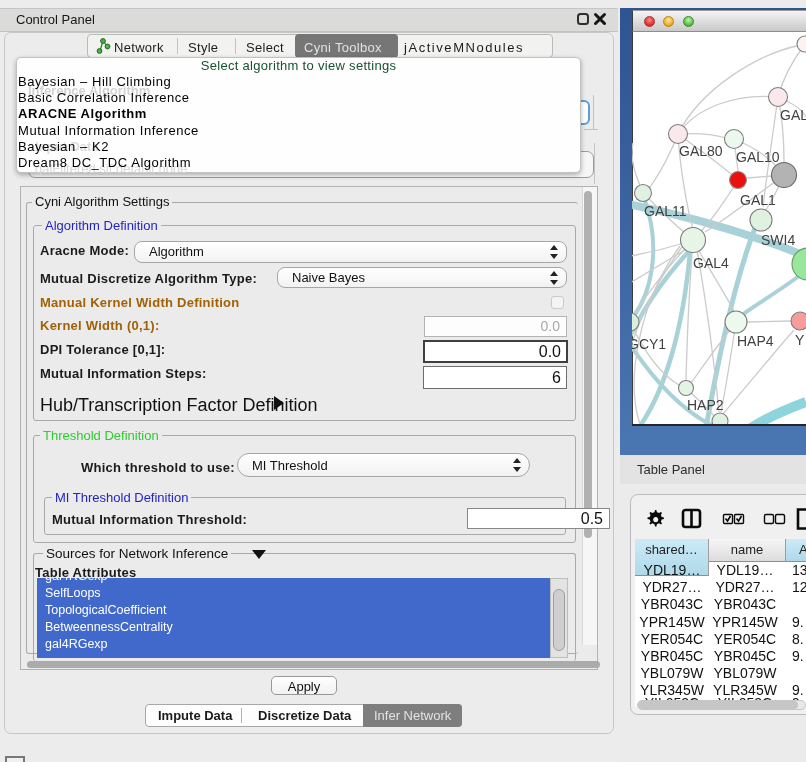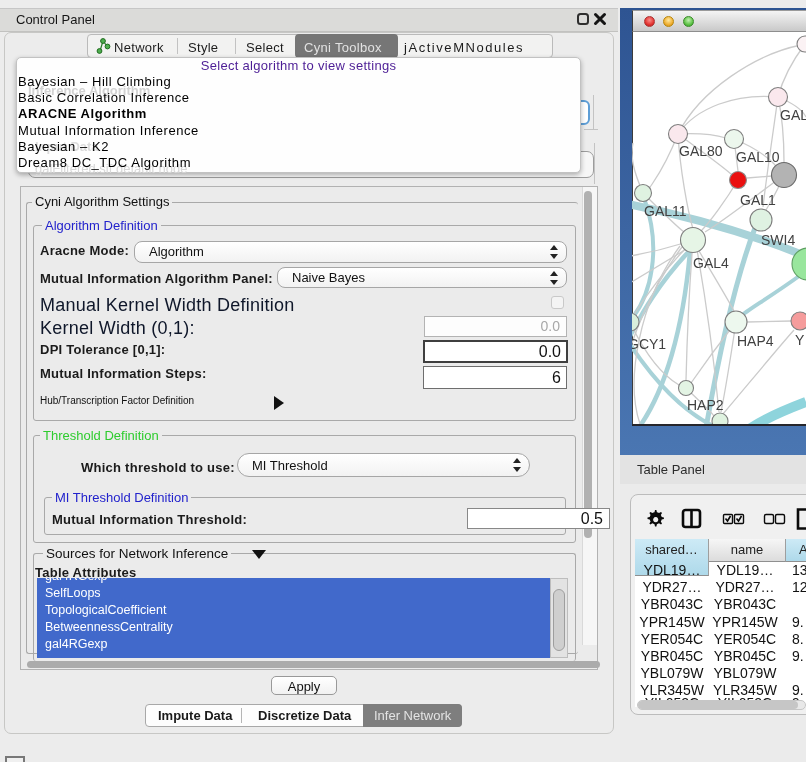--- a/index.html
+++ b/index.html
@@ -1,21 +1,21 @@
 <!DOCTYPE html>
 <html><head>
 <meta charset="utf-8">
 <style>
 html,body{margin:0;padding:0;}
 body{width:806px;height:762px;position:relative;overflow:hidden;background:#ECECEC;
   font-family:"Liberation Sans",sans-serif;}
 .abs{position:absolute;}
 .b{font-weight:bold;}
 .lbl{font-size:13px;color:#1b1b1b;font-weight:bold;white-space:nowrap;letter-spacing:0.25px;}
-.glbl{font-size:18px;color:#0f172a;font-weight:normal;white-space:nowrap;letter-spacing:0.25px;}
+.glbl{font-size:13px;color:#a16207;font-weight:bold;white-space:nowrap;letter-spacing:0.25px;}
 .combo{position:absolute;background:linear-gradient(#ffffff,#f2f2f2);border:1px solid #a6a6a6;
   border-radius:5px;font-size:13px;color:#111;}
 .combo .tx{position:absolute;left:14px;top:2px;white-space:nowrap;}
 .steppers{position:absolute;right:8px;top:50%;transform:translateY(-50%);width:9px;height:14px;}
 .steppers:before{content:"";position:absolute;left:1px;top:0;border-left:4px solid transparent;
   border-right:4px solid transparent;border-bottom:5px solid #222;}
 .steppers:after{content:"";position:absolute;left:1px;bottom:0;border-left:4px solid transparent;
   border-right:4px solid transparent;border-top:5px solid #222;}
 .field{position:absolute;background:#fff;font-size:13px;color:#111;text-align:right;}
 .group{position:absolute;border:1px solid #a9a9a9;border-radius:3px;}
@@ -213,34 +213,34 @@
 <div class="group" style="left:26px;top:202px;width:551px;height:450px;border-right:none;"></div>
 <div class="gtitle" style="left:32px;top:195px;color:#111;">Cyni Algorithm Settings</div>
 
 <div class="group" style="left:33px;top:225px;width:541px;height:194px;"></div>
 <div class="gtitle" style="left:42px;top:219px;color:#2222cc;">Algorithm Definition</div>
 <div class="lbl abs" style="left:40px;top:243px;">Aracne Mode:</div>
 <div class="combo" style="left:134px;top:241px;width:431px;height:20px;border-radius:8px;">
     <span class="tx">Algorithm</span>
     <span class="steppers"></span>
   </div>
-<div class="lbl abs" style="left:40px;top:271px;">Mutual Information Algorithm Panel:</div>
+<div class="lbl abs" style="left:40px;top:271px;">Mutual Discretize Algorithm Type:</div>
 <div class="combo" style="left:277px;top:267px;width:288px;height:19px;border-radius:8px;">
     <span class="tx">Naive Bayes</span>
     <span class="steppers"></span>
   </div>
 <div class="glbl abs" style="left:40px;top:295px;">Manual Kernel Width Definition</div>
 <div class="abs" style="left:551px;top:296px;width:13px;height:13px;background:#f4f4f4;border:1px solid #c9c9c9;border-radius:3px;box-sizing:border-box;"></div>
 <div class="glbl abs" style="left:40px;top:318px;">Kernel Width (0,1):</div>
 <div class="field" style="left:424px;top:316px;width:143px;height:21px;border:1px solid #b3b3b3;box-sizing:border-box;color:#a8a8a8;line-height:19px;padding-right:6px;background:#fdfdfd;font-size:14px;">0.0</div>
 <div class="lbl abs" style="left:40px;top:342px;">DPI Tolerance [0,1]:</div>
 <div class="field" style="left:423px;top:340px;width:145px;height:23px;border:2px solid #3f3f3f;box-sizing:border-box;line-height:19px;padding-right:5px;font-size:16px;">0.0</div>
 <div class="lbl abs" style="left:40px;top:366px;">Mutual Information Steps:</div>
 <div class="field" style="left:423px;top:366px;width:144px;height:23px;border:1px solid #6e6e6e;box-sizing:border-box;line-height:21px;padding-right:5px;font-size:16px;">6</div>
-<div class="abs" style="left:40px;top:395px;font-size:10px;color:#111;">Hub/Transcription Factor Definition</div>
+<div class="abs" style="left:40px;top:395px;font-size:18px;color:#111;">Hub/Transcription Factor Definition</div>
 <div class="abs" style="left:274px;top:396px;width:0;height:0;border-top:7px solid transparent;border-bottom:7px solid transparent;border-left:10px solid #111;"></div>
 
 <div class="group" style="left:33px;top:435px;width:541px;height:106px;"></div>
 <div class="gtitle" style="left:40px;top:429px;color:#2ecc2e;">Threshold Definition</div>
 <div class="lbl abs" style="left:81px;top:460px;">Which threshold to use:</div>
 <div class="combo" style="left:237px;top:453px;width:291px;height:22px;border-radius:12px;">
     <span class="tx" style="top:4px;">MI Threshold</span>
     <span class="steppers"></span>
   </div>
 <div class="group" style="left:44px;top:497px;width:520px;height:36px;"></div>
@@ -270,21 +270,21 @@
 <div class="abs" style="left:5px;top:756px;width:20px;height:12px;border:2px solid #787878;background:#f0f0f0;box-sizing:border-box;"></div>
 
 <div class="abs" style="left:593px;top:95px;width:1px;height:35px;background:#c3c3c3;"></div>
 <div class="abs" style="left:584px;top:129px;width:14px;height:1px;background:#c3c3c3;"></div>
 <div class="abs" style="left:594px;top:143px;width:1px;height:41px;background:#c3c3c3;"></div>
 
 <div class="abs" style="left:100px;top:100px;width:490px;height:25px;background:#fff;border:2.5px solid #5e9ed6;border-radius:6px;box-sizing:border-box;"></div>
 <div class="abs" style="left:28px;top:151px;width:566px;height:27px;background:#f6f6f6;border:1.5px solid #9c9c9c;border-radius:7px;box-sizing:border-box;"></div>
 
 <div class="abs" id="popup" style="left:16px;top:57px;width:565px;height:116px;background:#fefefe;border:1px solid #c2c2c2;border-radius:5px;box-sizing:border-box;box-shadow:0 2px 5px rgba(0,0,0,0.3);z-index:10;"></div>
-<div class="abs" style="z-index:11;left:16px;top:58px;width:565px;text-align:center;font-size:13px;color:#4c1d95;letter-spacing:0.3px;">Select algorithm to view settings</div>
+<div class="abs" style="z-index:11;left:16px;top:58px;width:565px;text-align:center;font-size:13px;color:#14532d;letter-spacing:0.3px;">Select algorithm to view settings</div>
 <div class="abs" style="z-index:11;left:28px;top:83px;font-size:13px;font-weight:bold;color:#d2d2d2;">Inference Algorithm</div>
 <div class="abs" style="z-index:11;left:35px;top:139px;font-size:13px;font-weight:bold;color:#dcdcdc;">Input Data</div>
 <div class="abs" style="z-index:11;left:35px;top:161px;font-size:13px;color:#d8d8d8;">galFiltered.sif default node</div>
 <div class="abs" style="z-index:12;left:18px;top:74px;font-size:13px;color:#000;line-height:16.2px;white-space:nowrap;letter-spacing:0.55px;">
 Bayesian – Hill Climbing<br>
 Basic Correlation Inference<br>
 <span class="b">ARACNE Algorithm</span><br>
 Mutual Information Inference<br>
 Bayesian – K2<br>
 Dream8 DC_TDC Algorithm

